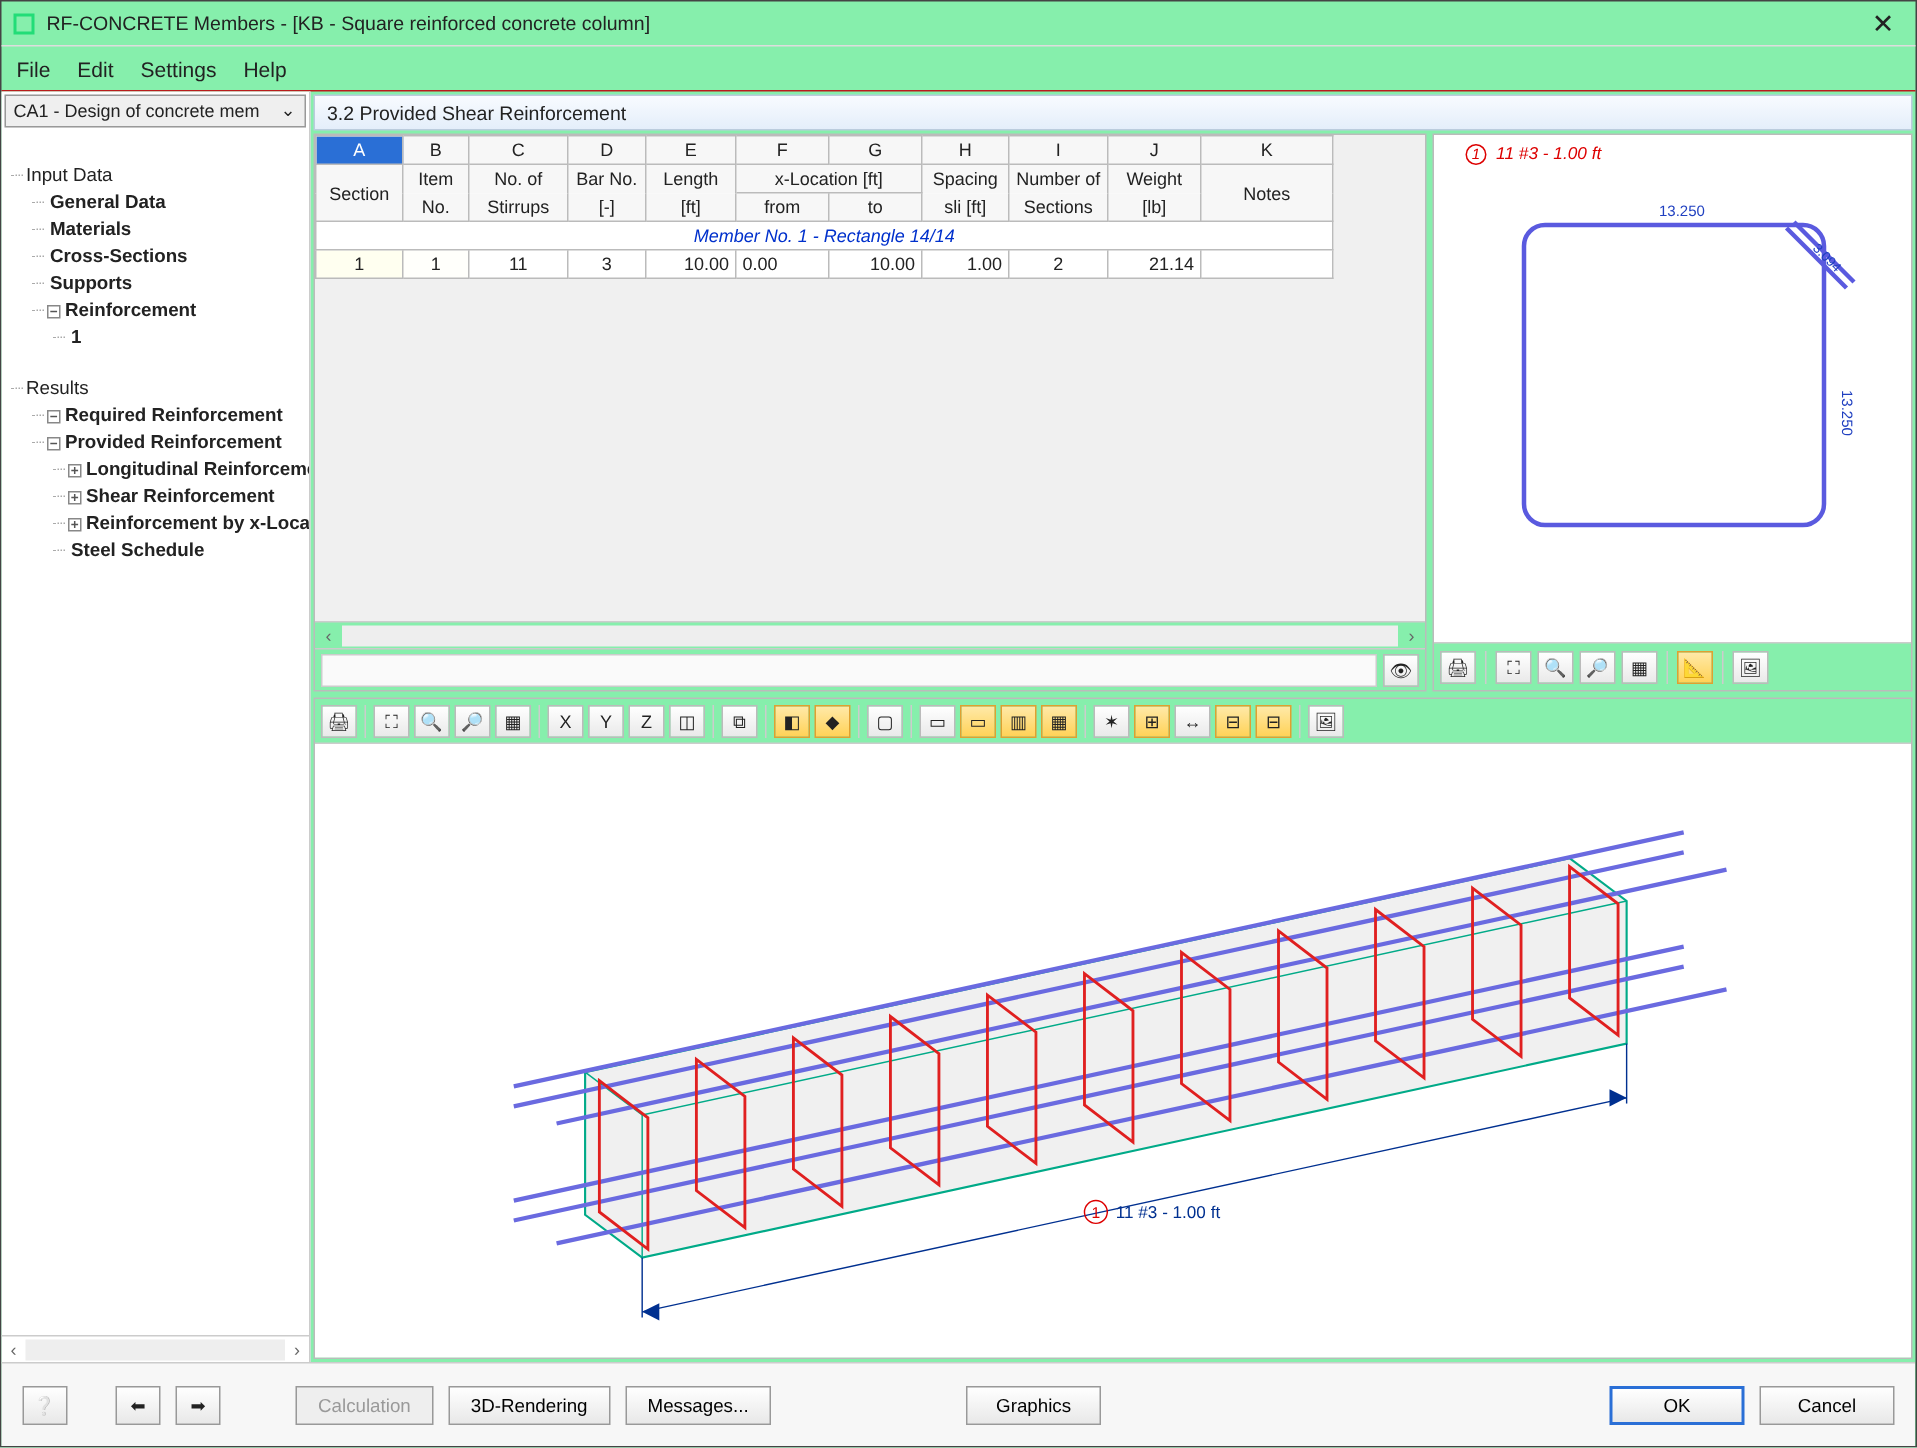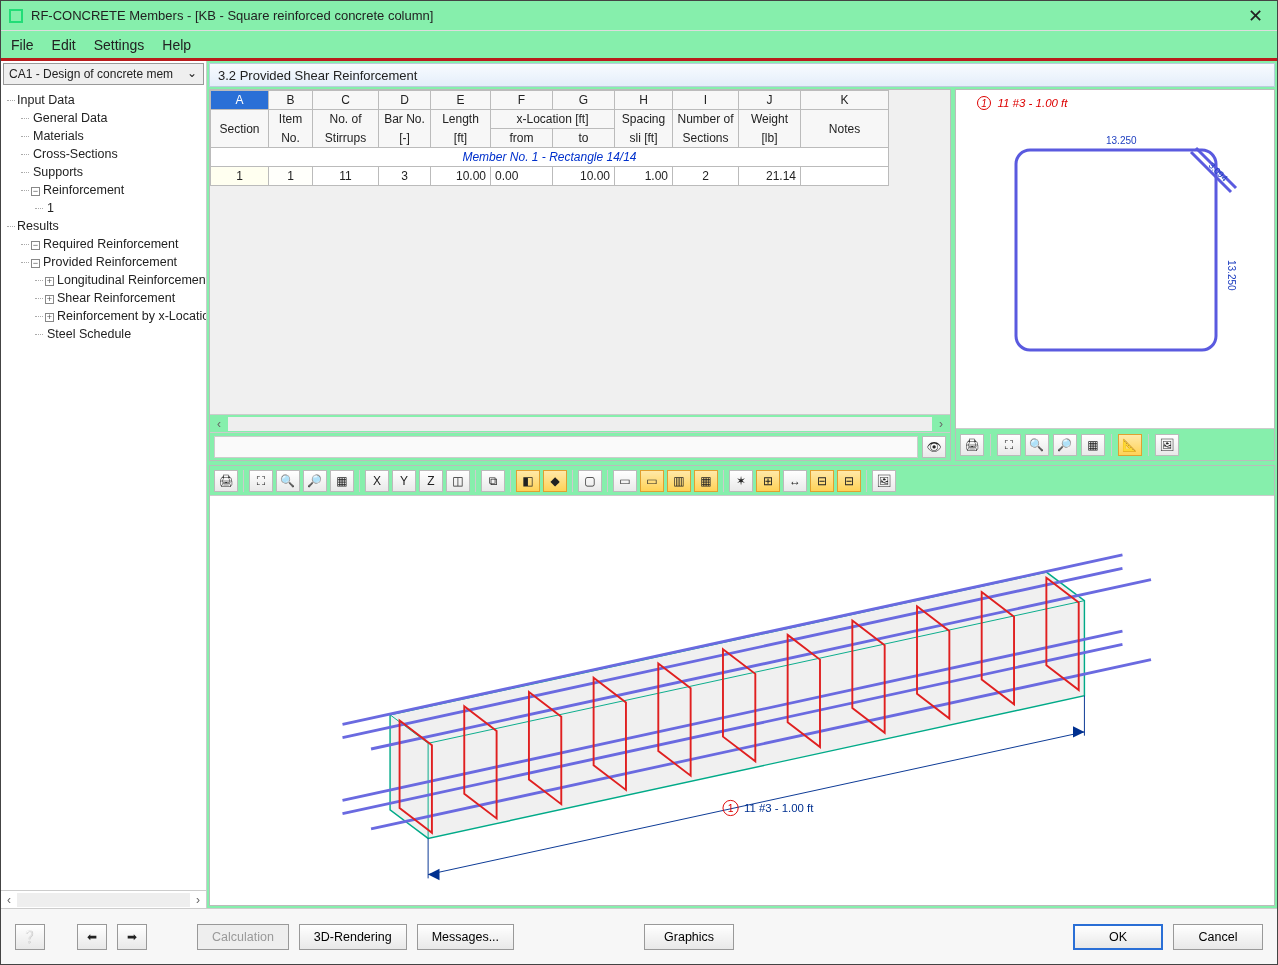--- a/index.html
+++ b/index.html
@@ -2,31 +2,31 @@
 <html><head>
 <meta charset="utf-8">
 <style>
 * { box-sizing: border-box; }
 body { margin:0; font-family:"Segoe UI",Tahoma,sans-serif; font-size:12px; background:#fff; color:#222; }
 .window { width:1278px; height:965px; border:1px solid #444; display:flex; flex-direction:column; background:#86efac; }
 .titlebar { height:30px; display:flex; align-items:center; padding:0 8px; border-bottom:1px solid #ddd; }
 .titlebar .app-icon { width:14px; height:14px; border:2px solid #2d7; margin-right:8px; }
 .titlebar .title { flex:1; font-size:13px; }
 .titlebar .close { font-size:18px; padding:0 6px; cursor:default; }
-.menubar { height:30px; display:flex; align-items:center; gap:18px; padding:0 10px; border-bottom:3px solid #b91c1c; font-size:14px; }
+.menubar { height:30px; display:flex; align-items:center; gap:18px; padding:0 10px; border-bottom:1px solid #b91c1c; font-size:14px; }
 .menubar span { cursor:default; }
 .body { flex:1; display:flex; min-height:0; }
 .sidebar { width:206px; border-right:1px solid #ccc; display:flex; flex-direction:column; background:#fff; }
 .combo { margin:2px; height:22px; border:1px solid #999; display:flex; align-items:center; padding:0 5px; font-size:12px; position:relative; background:#efefef; }
 .combo:after { content:"⌄"; position:absolute; right:6px; top:2px; font-size:12px; }
 .tree { flex:1; overflow:auto; padding:4px 2px; font-size:12.5px; line-height:18px; }
 .tree ul { list-style:none; margin:0; padding-left:14px; }
-.tree li { white-space:nowrap; position:relative; }
+.tree li { white-space:nowrap; position:relative;font-weight:bold; }
 .tree li::before { content:""; position:absolute; left:-10px; top:9px; width:8px; border-top:1px dotted #aaa; }
-.tree .hdr { font-weight:400; }
+.tree .hdr { font-weight:400;margin-top:16px; }
 .tree .exp { display:inline-block; width:9px; height:9px; border:1px solid #888; text-align:center; line-height:7px; font-size:9px; margin-right:3px; color:#555; }
 .tree .leaf { padding-left:2px; }
 .sb-scroll { height:18px; border-top:1px solid #ccc; display:flex; align-items:center; }
 .sb-scroll .ar { width:16px; text-align:center; color:#666; }
 .sb-scroll .track { flex:1; height:14px; background:#eee; }
 .main { flex:1; display:flex; flex-direction:column; min-width:0; padding:2px; }
 .section-title { height:24px; background:linear-gradient(#f8fbff,#e4eefa); border:1px solid #bcd; display:flex; align-items:center; padding:0 8px; font-size:13px; }
 .upper { display:flex; gap:4px; height:372px; margin-top:2px; }
 .grid-wrap { flex:1; border:1px solid #bbb; display:flex; flex-direction:column; min-width:0; }
 .grid-scroll { flex:1; overflow:auto; background:#f0f0f0; }

